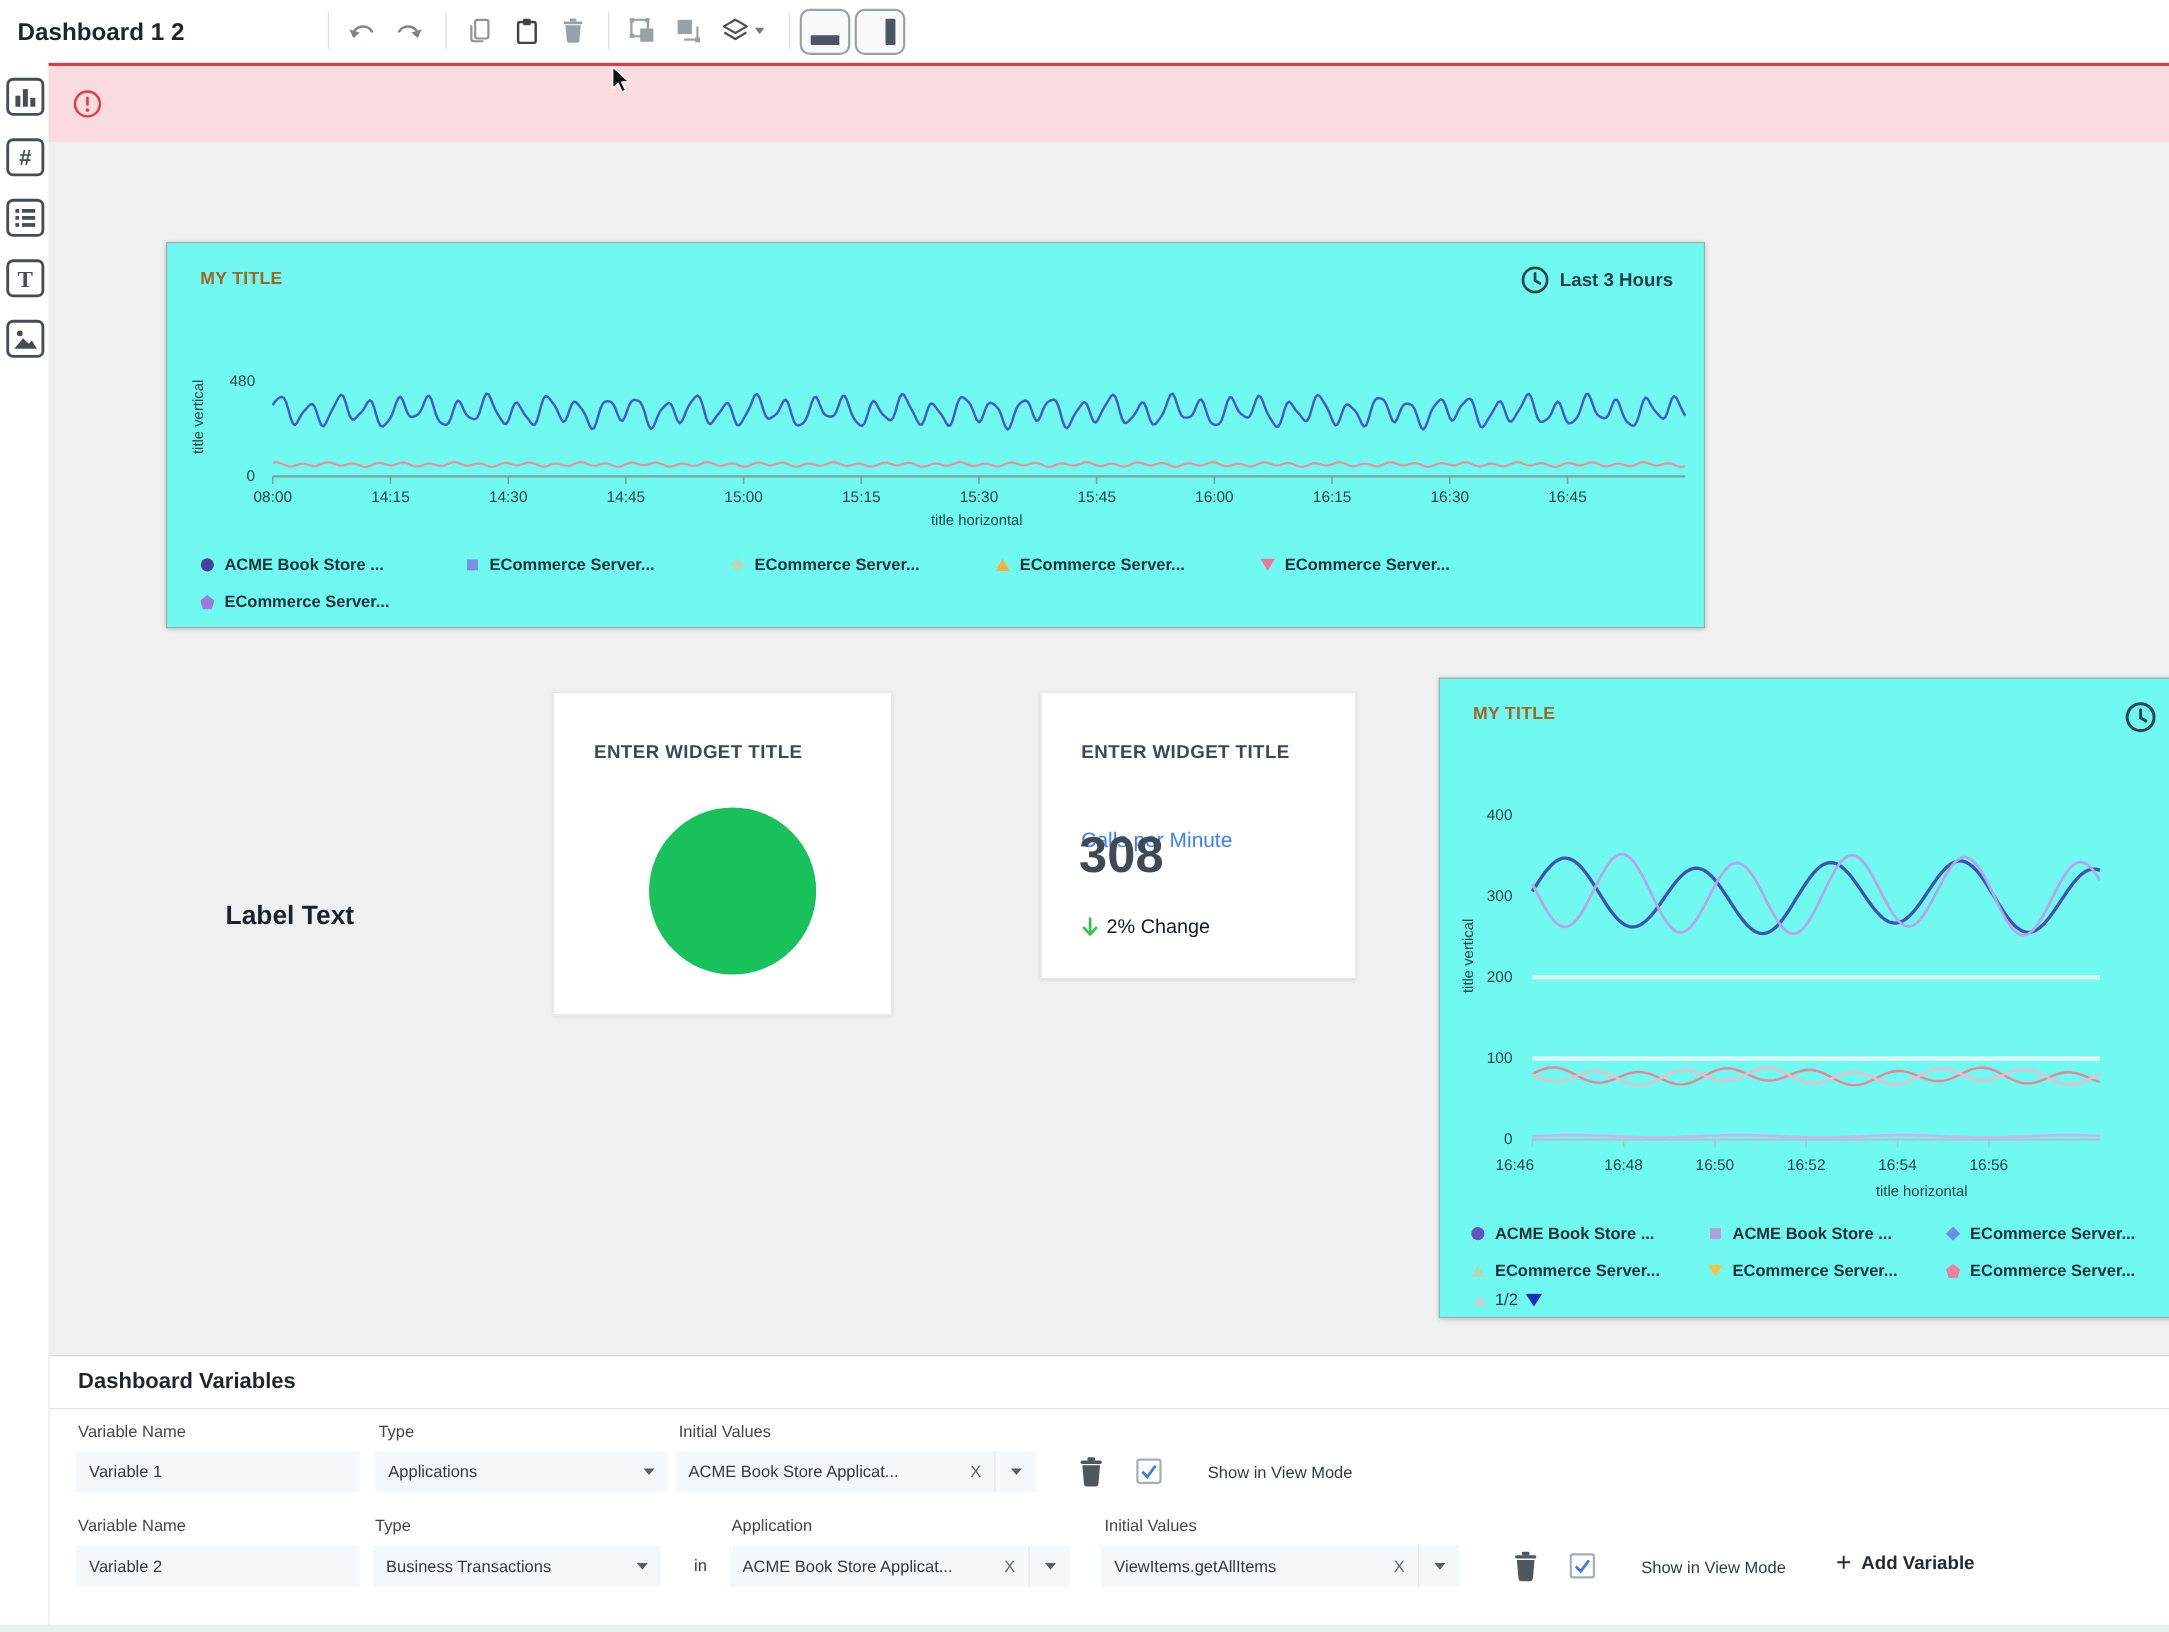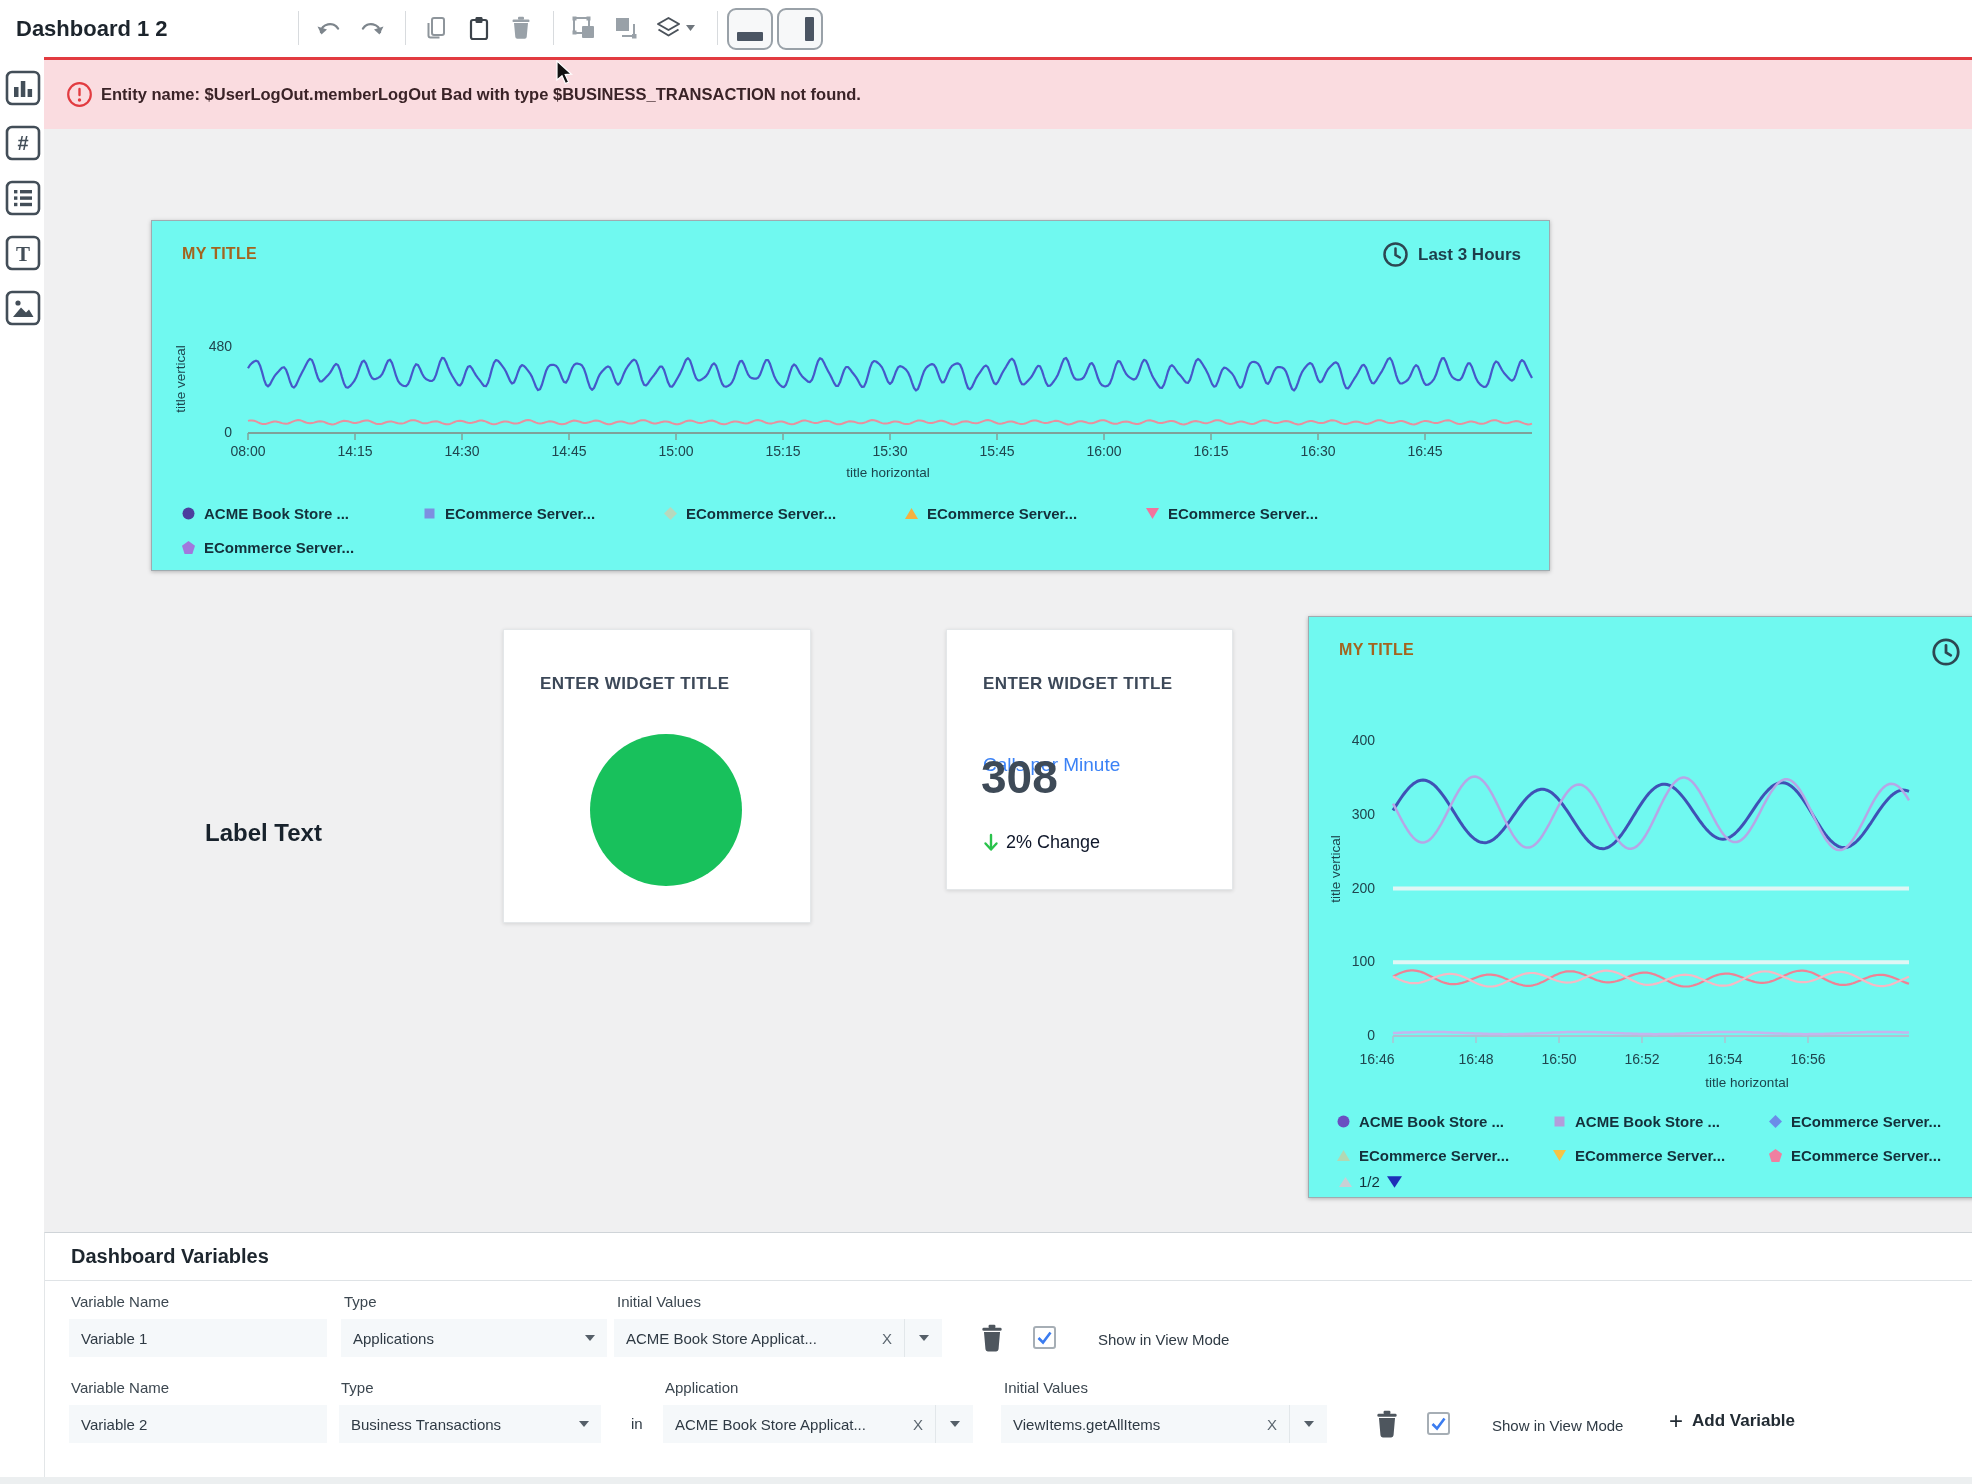--- a/index.html
+++ b/index.html
@@ -177,21 +177,20 @@
 </div>
 
 <div id="canvas">
 
   <div id="error-banner">
     <svg class="eicon" width="27" height="27" viewBox="0 0 27 27">
         <circle cx="13.5" cy="13.5" r="11.3" fill="none" stroke="#e23b40" stroke-width="2.2"></circle>
         <rect x="12.3" y="6.8" width="2.4" height="8.4" rx="1.2" fill="#e23b40"></rect>
         <circle cx="13.5" cy="19" r="1.7" fill="#e23b40"></circle>
       </svg>
-    <div class="etext">Entity name: $UserLogOut.memberLogOut Bad with type $BUSINESS_TRANSACTION not found.</div>
   </div>
 
   <svg id="cursor" width="22" height="26" viewBox="0 0 22 26">
     <path d="M2 1 L2 20 L7 15.8 L10.4 23.5 L13.6 22.1 L10.2 14.6 L16.5 14.2 Z" fill="#111" stroke="#fff" stroke-width="1.2"></path>
   </svg>
 
   <div class="widget-cyan" id="ts-widget-1" style="left:107px;top:163px;width:1397px;height:349px">
     <div class="wtitle">MY TITLE</div>
     <div class="timerange" style="right:28px">
       <svg width="27" height="27" viewBox="0 0 27 27">

